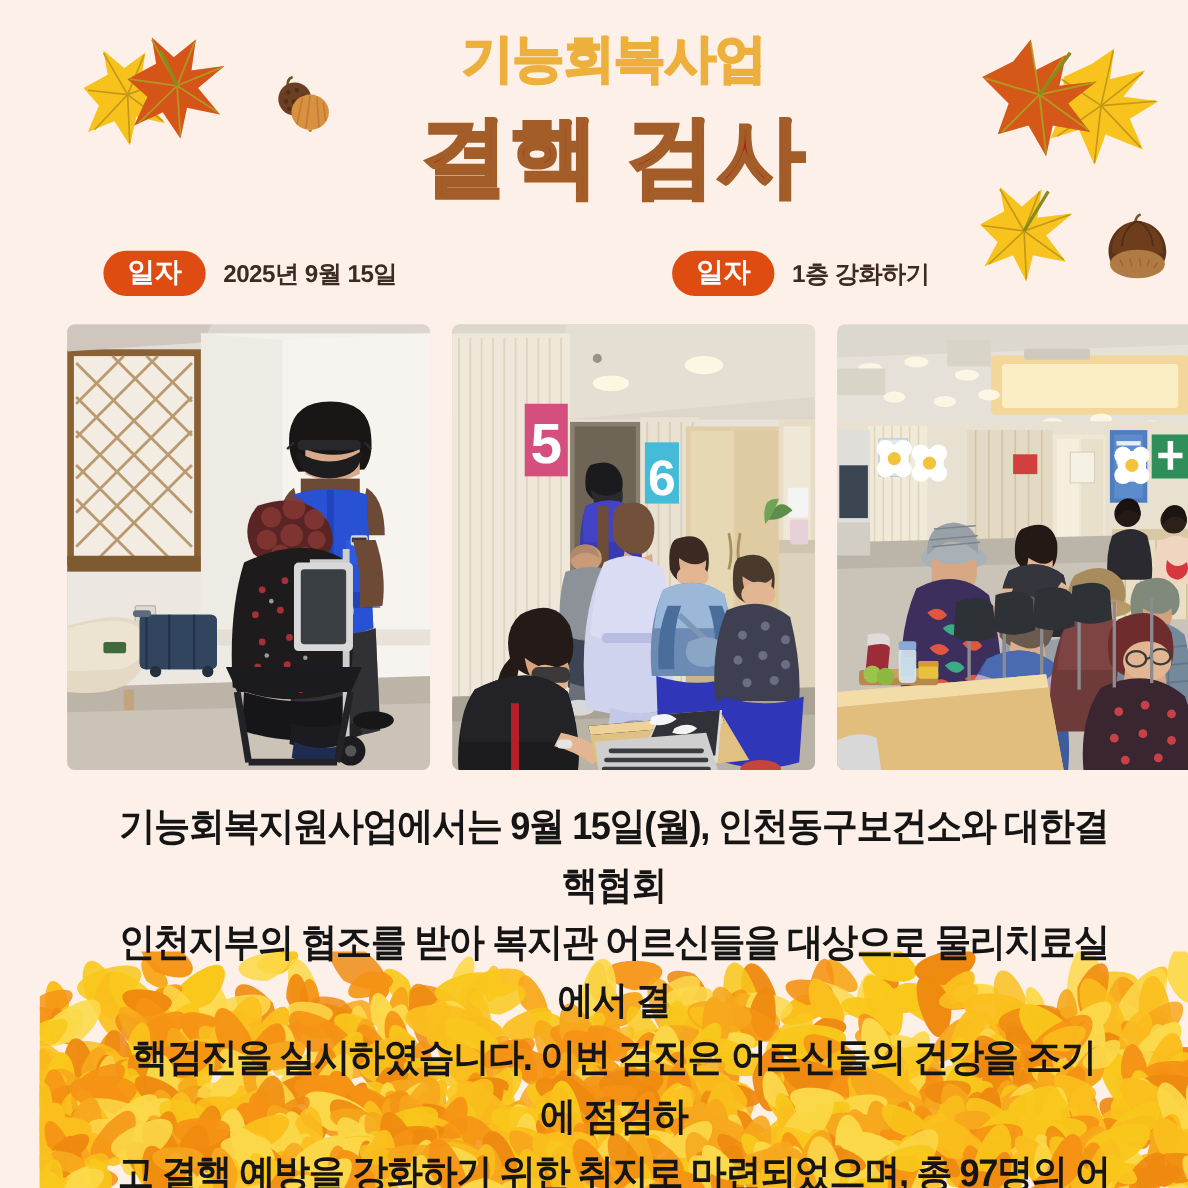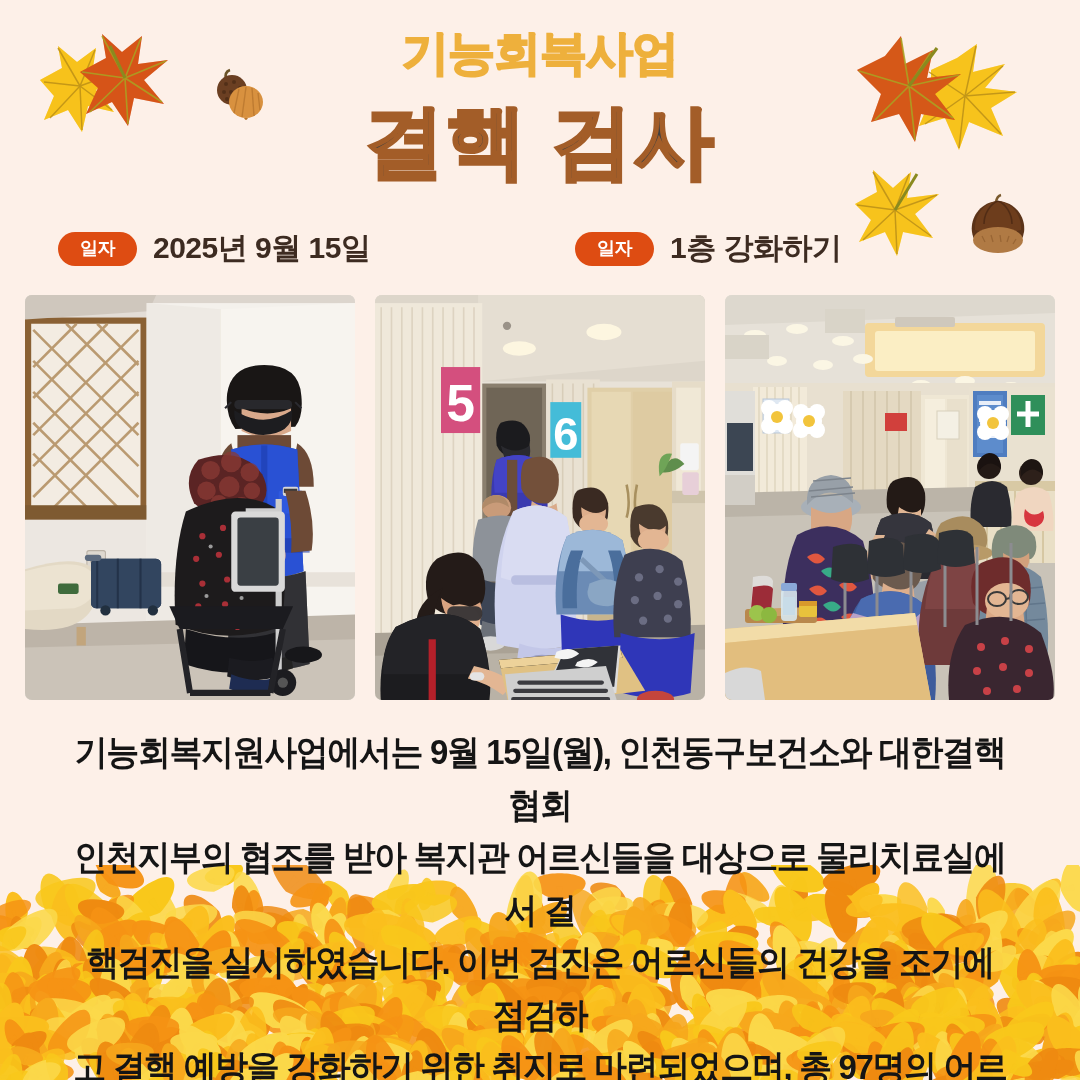--- a/index.html
+++ b/index.html
@@ -3,21 +3,21 @@
 <meta charset="utf-8">
 <title>기능회복사업 결핵 검사</title>
 <style>
   html,body{margin:0;padding:0;}
   body{
     width:1080px;height:1080px;
     background:#fdf0e8;
     font-family:"Liberation Sans","DejaVu Sans",sans-serif;
     overflow:hidden;position:relative;
   }
-  .card{position:absolute;inset:0;overflow:hidden;}
+  .card{position:absolute;inset:0;overflow:hidden;margin-left:36px;}
 
   
   .deco{position:absolute;pointer-events:none;}
   .deco svg{display:block;}
   #deco-tl{left:22px;top:28px;}
   #deco-acorn-tl{left:206px;top:64px;}
   #deco-tr{left:845px;top:30px;}
   #deco-ymaple-tr{left:845px;top:160px;}
   #deco-chestnut-tr{left:962px;top:190px;}
 
@@ -28,40 +28,40 @@
     font-size:47px;line-height:1.05;
     font-weight:800;letter-spacing:-1px;
     color:#eeb03c;
     -webkit-text-stroke:2px #eeb03c;
   }
   .title{
     position:absolute;left:0;right:0;top:100px;
     text-align:center;
     font-size:80px;line-height:1.05;
     font-weight:800;letter-spacing:2px;
-    color:#404040;
+    color:#b91c1c;
     -webkit-text-stroke:3px #a35d28;
   }
 
   
   .meta-row{
     position:absolute;left:0;right:0;top:228px;height:48px;
   }
   .meta-item{position:absolute;display:flex;align-items:center;gap:16px;}
   #meta-date{left:58px;top:0;}
   #meta-place{left:575px;top:0;}
   .pill{
     background:#de4c12;color:#ffffff;
     border-radius:24px;
     padding:7px 22px 9px;
-    font-size:18px;font-weight:800;letter-spacing:-.5px;
+    font-size:25px;font-weight:800;letter-spacing:-.5px;
     line-height:1;white-space:nowrap;
   }
   .meta-val{
-    color:#3d2b21;font-size:30px;font-weight:700;
+    color:#3d2b21;font-size:22px;font-weight:700;
     letter-spacing:-.5px;white-space:nowrap;
   }
 
   
   .photos{
     position:absolute;left:25px;top:295px;
     width:1030px;height:405px;
     display:flex;gap:20px;
   }
   .photo{

